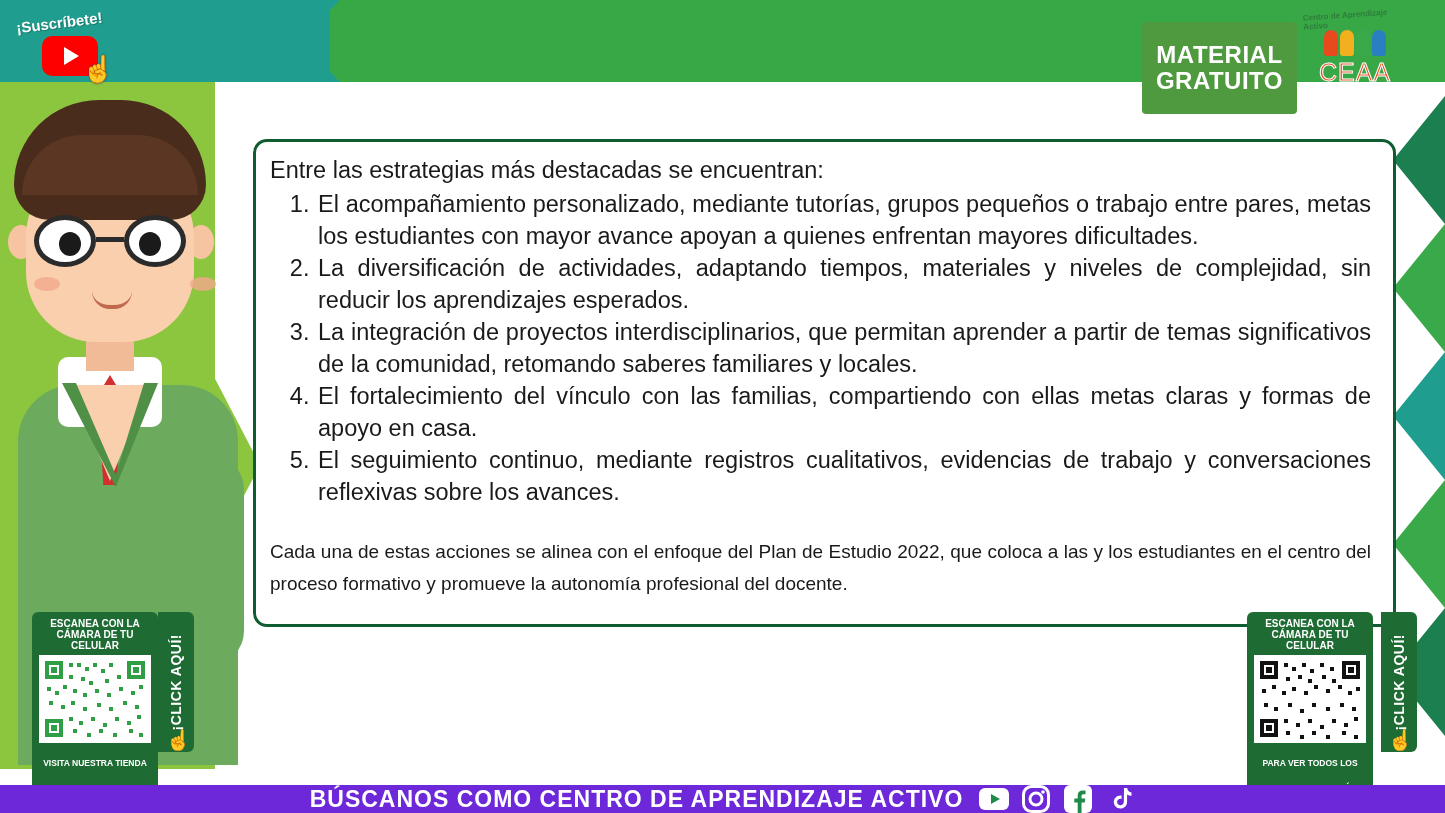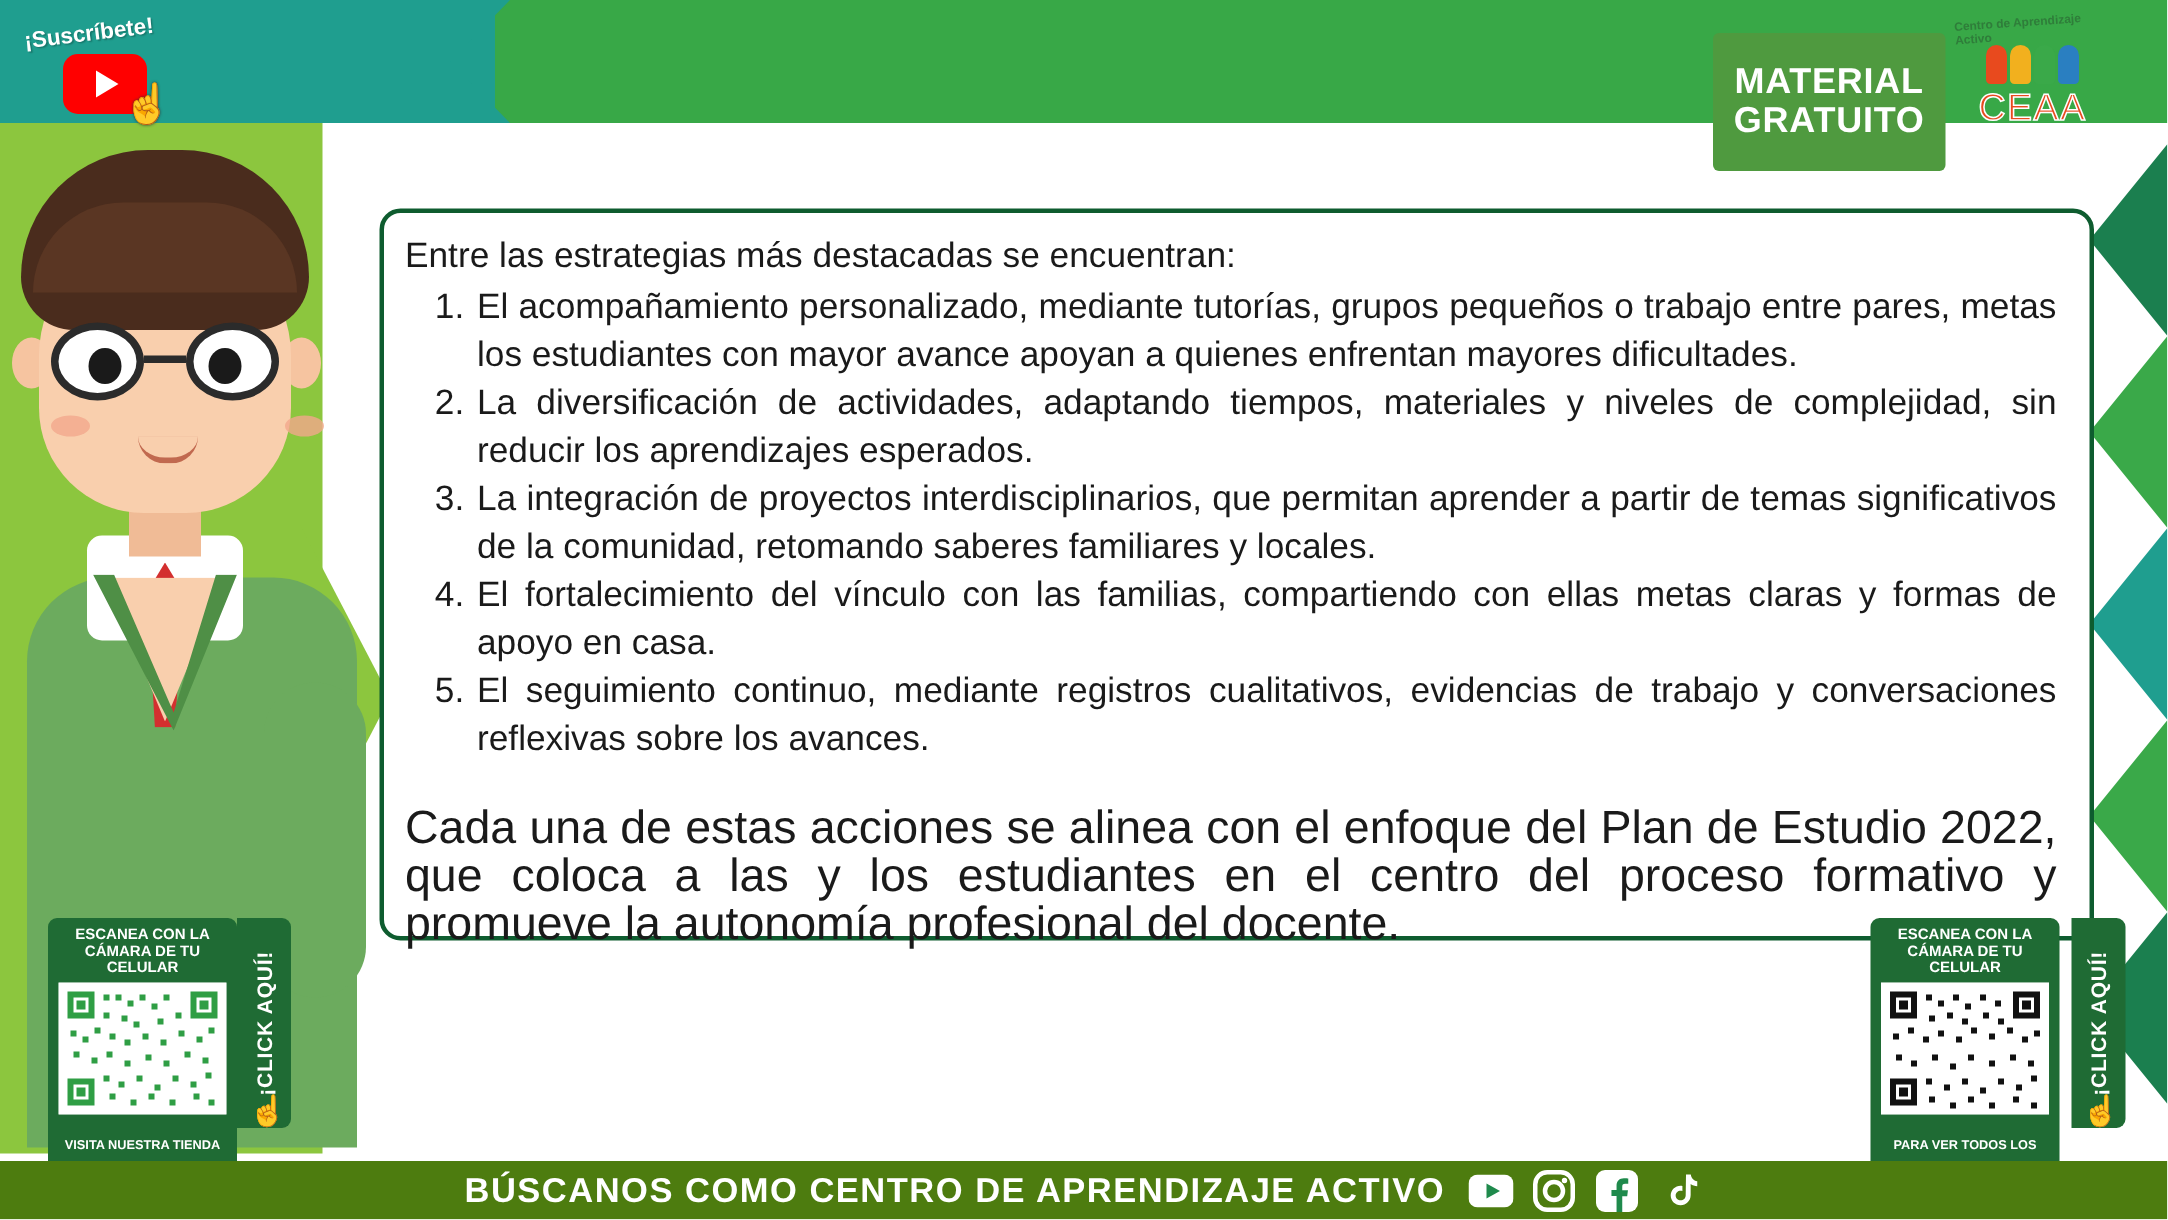--- a/index.html
+++ b/index.html
@@ -60,22 +60,22 @@
     border-bottom: 64px solid transparent;
     border-right: 52px solid #3aa949;
   }
   .chev-teal {
     border-top: 64px solid transparent;
     border-bottom: 64px solid transparent;
     border-right: 52px solid #1f9e8f;
   }
   .bottom-bar {
     position: absolute; left: 0; bottom: 0;
-    width: 1445px; height: 39px;
-    background: #4d7c0f;
+    width: 1445px; height: 28px;
+    background: #6d28d9;
     display: flex; align-items: center; justify-content: center;
   }
   .bottom-bar .bb-text {
     color: #ffffff;
     font-weight: bold;
     font-size: 23px;
     letter-spacing: 1px;
     margin-right: 16px;
     white-space: nowrap;
   }
@@ -247,21 +247,21 @@
     padding-left: 46px;
     font-size: 23.5px; color: #1a1a1a;
     line-height: 32px;
   }
   ol.strategies li {
     text-align: justify;
     padding-left: 2px;
     margin-bottom: 0;
   }
   .closing {
-    font-size: 31px; color: #1a1a1a; line-height: 32px;
+    font-size: 19px; color: #1a1a1a; line-height: 32px;
     text-align: justify;
     margin: 28px 0 0 0;
   }
 </style>
 </head>
 <body>
 
 <div id="slide">
 
   <div class="bg-top-green2"></div>

